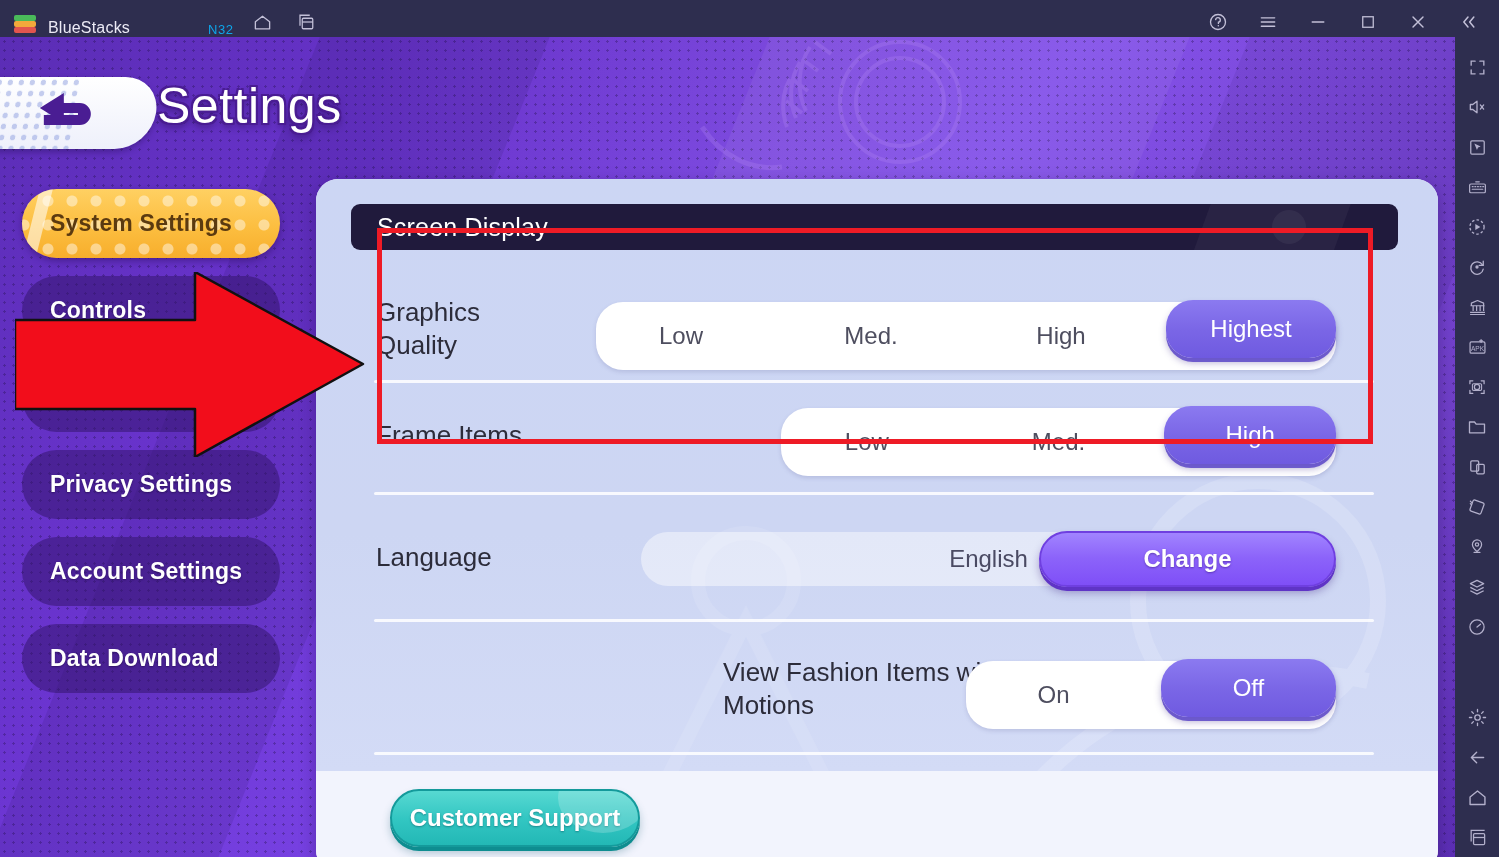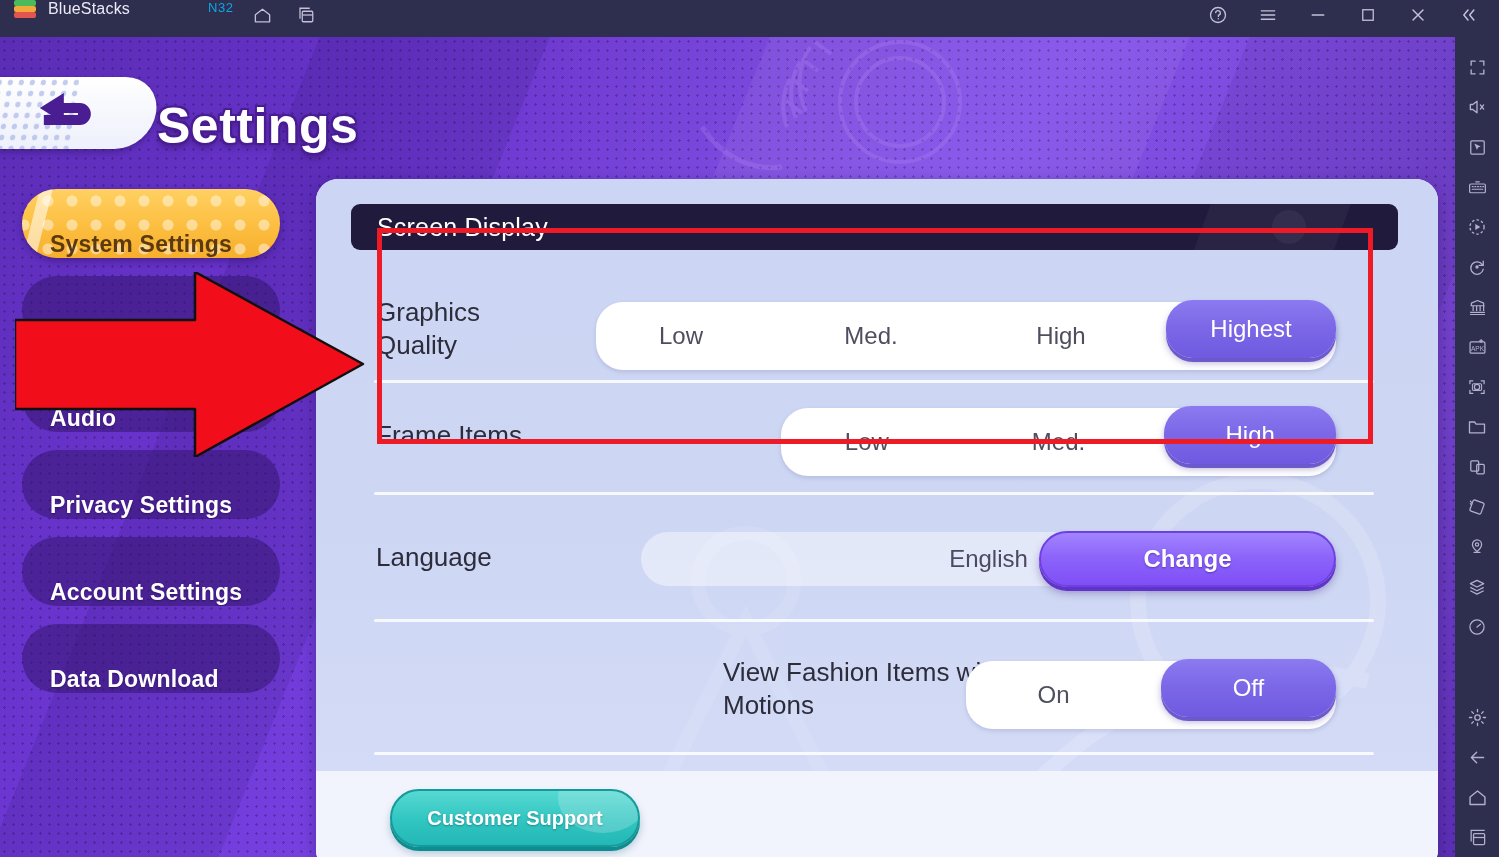--- a/index.html
+++ b/index.html
@@ -8,21 +8,21 @@
     overflow: hidden;
     font-family: "Liberation Sans", sans-serif;
     background: #2b2b46;
   }
 
   
   #titlebar {
     position: absolute; top: 0; left: 0;
     width: 1499px; height: 37px;
     background: #2e2e4f;
-    display: flex; align-items: flex-start;
+    display: flex; align-items: flex-end;
     z-index: 60;
   }
   .bs-logo { margin-left: 14px; width: 22px; height: 22px; position: relative; }
   .bs-logo .l { position: absolute; left: 0; width: 22px; height: 6px; border-radius: 2px; }
   .bs-logo .l1 { top: 0;  background: #4aba5a; }
   .bs-logo .l2 { top: 6px; background: #f2a93b; }
   .bs-logo .l3 { top: 12px; background: #e2554f; }
   #bs-name {
     color: #eceaf5; font-size: 16px; margin-left: 12px; letter-spacing: .2px;
   }
@@ -105,36 +105,36 @@
     background-image: radial-gradient(rgba(150,165,225,.55) 2.6px, rgba(0,0,0,0) 2.8px);
     background-size: 11px 11px;
     width: 120px;
   }
   #back-arrow {
     position: absolute; left: 78px; top: 14px;
     transform: skewX(9deg);
   }
 
   #page-title {
-    position: absolute; left: 157px; top: 60px;
-    font-size: 50px; font-weight: bold; color: #ffffff;
+    position: absolute; left: 157px; top: 40px;
+    font-size: 50px; font-weight: normal; color: #ffffff;
     letter-spacing: .5px;
     text-shadow: 0 0 2px #4a1d93, 2px 2px 0 #4a1d93, -2px 2px 0 #4a1d93,
                  2px -2px 0 #4a1d93, -2px -2px 0 #4a1d93, 0 4px 7px rgba(35,10,70,.6);
   }
 
   
   #sidebar {
     position: absolute; left: 22px; top: 152px;
     width: 258px;
   }
   .nav-item {
     width: 258px; height: 69px;
     border-radius: 35px;
-    display: flex; align-items: flex-end;
+    display: flex; align-items: center;
     margin-bottom: 18px;
     position: relative; overflow: hidden;
   }
   .nav-item .nav-label {
     font-size: 23px; color: #ffffff; font-weight: bold;
     padding-left: 28px; letter-spacing: .2px;
     text-shadow: 0 1px 2px rgba(30,10,70,.55);
     position: relative; z-index: 2;
   }
   .nav-item.inactive { background: rgba(47,18,102,.50); }
@@ -274,21 +274,21 @@
     width: 1122px; height: 101px;
     background: #f2f4fd;
   }
   #support-btn {
     position: absolute; left: 74px; top: 18px;
     width: 250px; height: 58px;
     background: linear-gradient(180deg,#57d9d2 0%, #32c6c2 52%, #23b8b5 100%);
     border: 2px solid #149a9b;
     border-radius: 29px;
     display: flex; align-items: center; justify-content: center;
-    font-size: 20px; color: #ffffff; font-weight: bold;
+    font-size: 24px; color: #ffffff; font-weight: bold;
     box-shadow: 0 4px 0 #0e8d90, 0 6px 9px rgba(20,90,110,.3);
     text-shadow: 0 1px 2px rgba(10,90,100,.55);
     overflow: hidden;
   }
   #support-btn .shine {
     position: absolute; right: -10px; top: -28px;
     width: 90px; height: 70px; border-radius: 50%;
     background: rgba(255,255,255,.20);
   }
 

